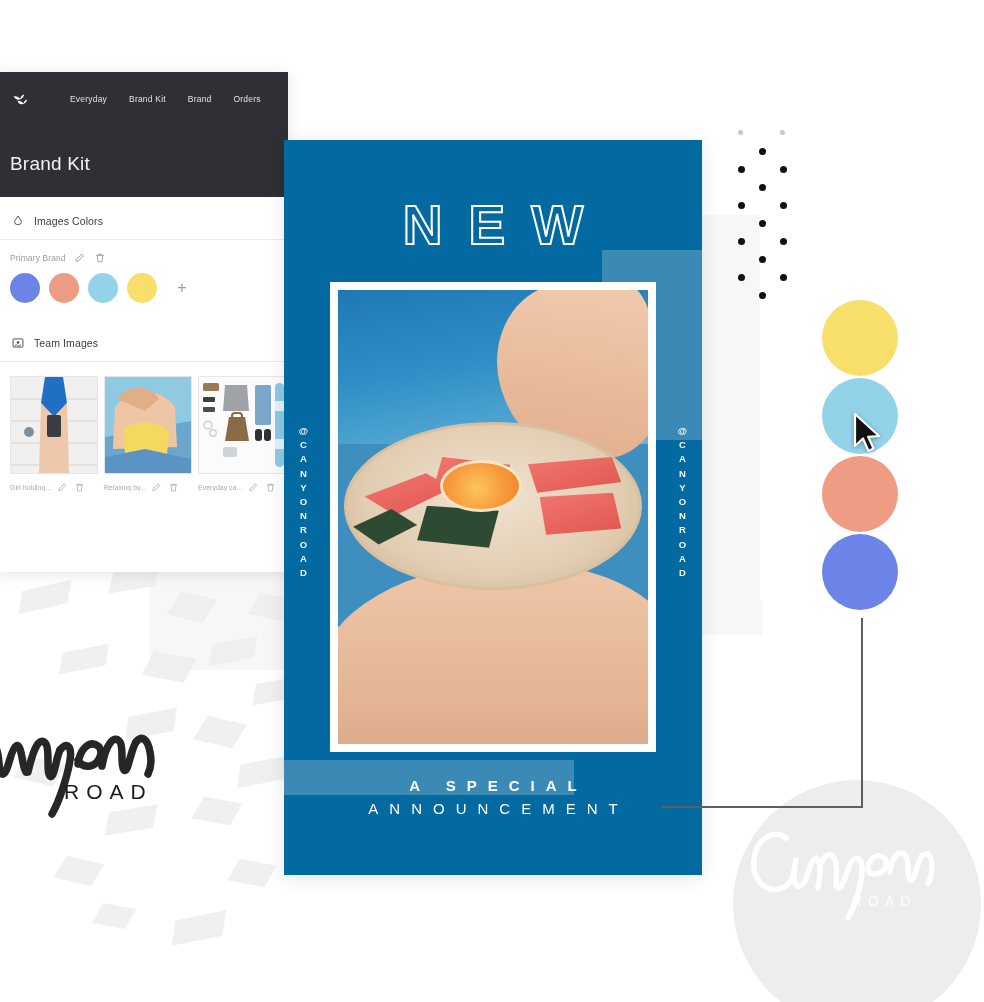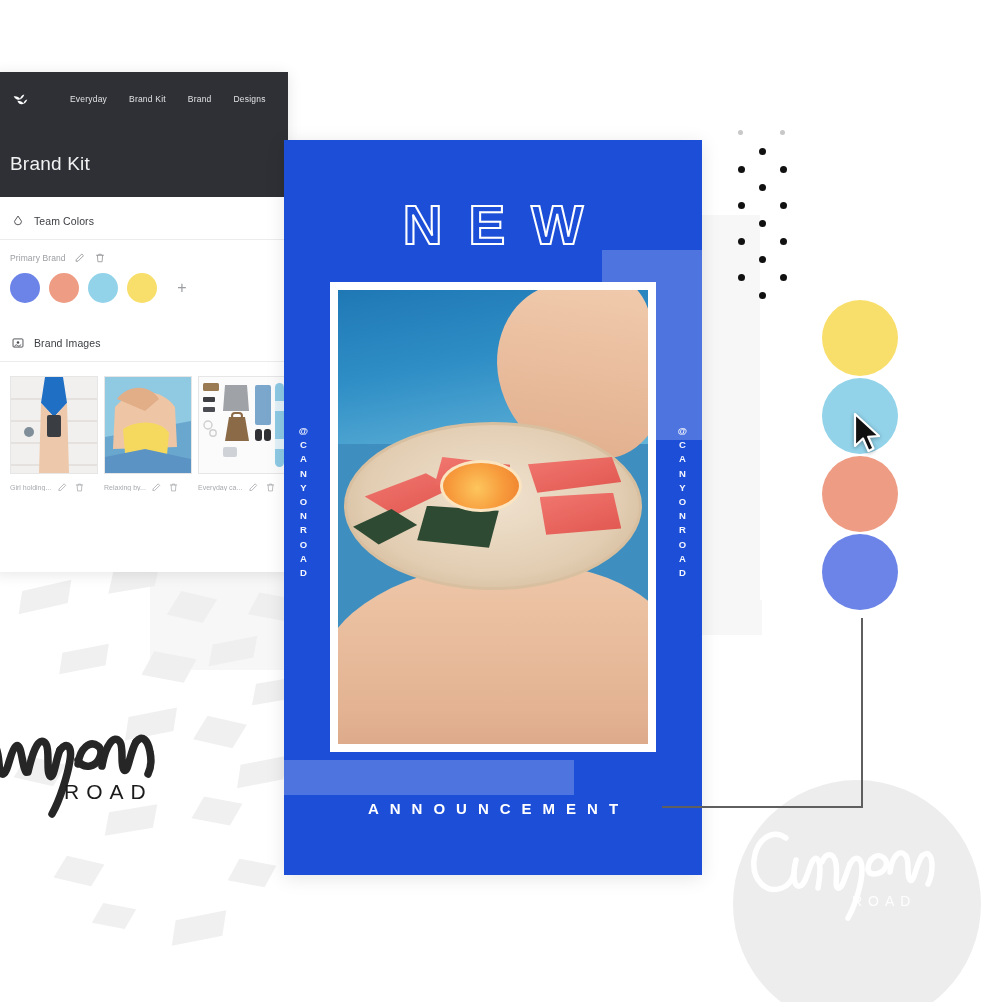--- a/index.html
+++ b/index.html
@@ -187,21 +187,21 @@
     max-width: 44px;
   }
 
   
   .poster {
     position: absolute;
     left: 284px;
     top: 140px;
     width: 418px;
     height: 735px;
-    background: #1d4ed8;
+    background: #0369a1;
     box-shadow: 0 3px 18px rgba(0,0,0,.10);
     overflow: hidden;
   }
   .poster-accent {
     position: absolute;
     background: #ffffff;
     opacity: .22;
   }
   .poster-new {
     position: absolute;
@@ -253,21 +253,21 @@
   }
   .poster-footer .l1 {
     font-size: 15px;
     font-weight: 700;
     letter-spacing: 11px;
     text-indent: 11px;
     line-height: 1.55;
   }
   .poster-footer .l2 {
     font-size: 15px;
-    font-weight: 700;
+    font-weight: 400;
     letter-spacing: 11px;
     text-indent: 11px;
     line-height: 1.55;
   }
 
   
   .ph-water {
     position: absolute; left: 0; top: 0; width: 100%; height: 34%;
     background: linear-gradient(170deg, #1f78b4 0%, #2f8ec6 45%, #63b4d8 100%);
   }
@@ -398,35 +398,35 @@
         <div class="logo-mark">
           <svg viewBox="0 0 24 24" width="22" height="22" aria-hidden="true">
             <path d="M4 9c3.2-.4 5.6.6 7 2.6.6-2.4 2.2-4 4.6-4.6-.9 3.3-3 5.3-6.1 5.8C7.6 13.2 5.4 11.6 4 9z" fill="#ffffff"></path>
             <path d="M8 14c3-.2 5.3.9 6.6 2.9.5-2.2 1.9-3.7 4.2-4.4-.8 3-2.8 4.9-5.7 5.3-2.1.3-4-.9-5.1-3.8z" fill="#ffffff"></path>
           </svg>
         </div>
         <div class="nav-links">
           <span class="nav-link">Everyday</span>
           <span class="nav-link">Brand Kit</span>
           <span class="nav-link">Brand</span>
-          <span class="nav-link">Designs</span>
+          <span class="nav-link">Orders</span>
         </div>
       </div>
       <div class="app-title">Brand Kit</div>
     </div>
 
     <div class="panel-body">
 
       <div class="section-head">
         <span class="sec-icon">
           <svg viewBox="0 0 24 24" width="14" height="14" aria-hidden="true">
             <path d="M12 3.5 L18 12.5 A6 6 0 1 1 6 12.5 Z" fill="none" stroke="#4a4c51" stroke-width="1.6"></path>
           </svg>
         </span>
-        <span class="sec-label">Team Colors</span>
+        <span class="sec-label">Images Colors</span>
       </div>
 
       <div class="group-row">
         <span class="group-name">Primary Brand</span>
         <span class="mini-icon">
           <svg viewBox="0 0 24 24" width="12" height="12" aria-hidden="true">
             <path d="M4 18.5 L4.6 15 L15.6 4 L19 7.4 L8 18.4 Z" fill="none" stroke="#55575c" stroke-width="1.7" stroke-linejoin="round"></path>
           </svg>
         </span>
         <span class="mini-icon">
@@ -445,21 +445,21 @@
       </div>
 
       <div class="section-head">
         <span class="sec-icon">
           <svg viewBox="0 0 24 24" width="14" height="14" aria-hidden="true">
             <rect x="3.5" y="5" width="17" height="14" rx="1.6" fill="none" stroke="#4a4c51" stroke-width="1.6"></rect>
             <circle cx="12" cy="11" r="2.2" fill="#4a4c51"></circle>
             <path d="M6 17.5c2-3 3.6-3 5.2-1.2 1.6 1.8 3.4 1.2 5.8-1.3" fill="none" stroke="#4a4c51" stroke-width="1.5" stroke-linecap="round"></path>
           </svg>
         </span>
-        <span class="sec-label">Brand Images</span>
+        <span class="sec-label">Team Images</span>
       </div>
 
       <div class="thumb-row">
 
         <div class="thumb-cell">
           <div class="thumb">
             <svg viewBox="0 0 86 96" width="86" height="96" preserveAspectRatio="none" aria-hidden="true">
               <rect width="86" height="96" fill="#f2f0ee"></rect>
               <g stroke="#e0ddd9" stroke-width="1.4">
                 <line x1="0" y1="22" x2="86" y2="22"></line>
@@ -574,20 +574,21 @@
           <div class="melon" style="left:66%;top:42%;width:28%;height:26%;clip-path:polygon(0 10%,90% 0,100% 85%,8% 100%);"></div>
           <div class="orange-half" style="left:32%;top:22%;width:28%;height:32%;"></div>
         </div>
       </div>
     </div>
 
     <div class="vert-handle left">@CANYONROAD</div>
     <div class="vert-handle right">@CANYONROAD</div>
 
     <div class="poster-footer">
+      <div class="l1">A SPECIAL</div>
       <div class="l2">ANNOUNCEMENT</div>
     </div>
   </div>
 
   <div class="connector" style="left:861px;top:618px;width:2px;height:190px;"></div>
   <div class="connector" style="left:662px;top:806px;width:201px;height:2px;"></div>
 
   <div class="swatch-stack">
     <div class="big-swatch" style="background:#f8de6a"></div>
     <div class="big-swatch" style="background:#92d3ea"></div>

